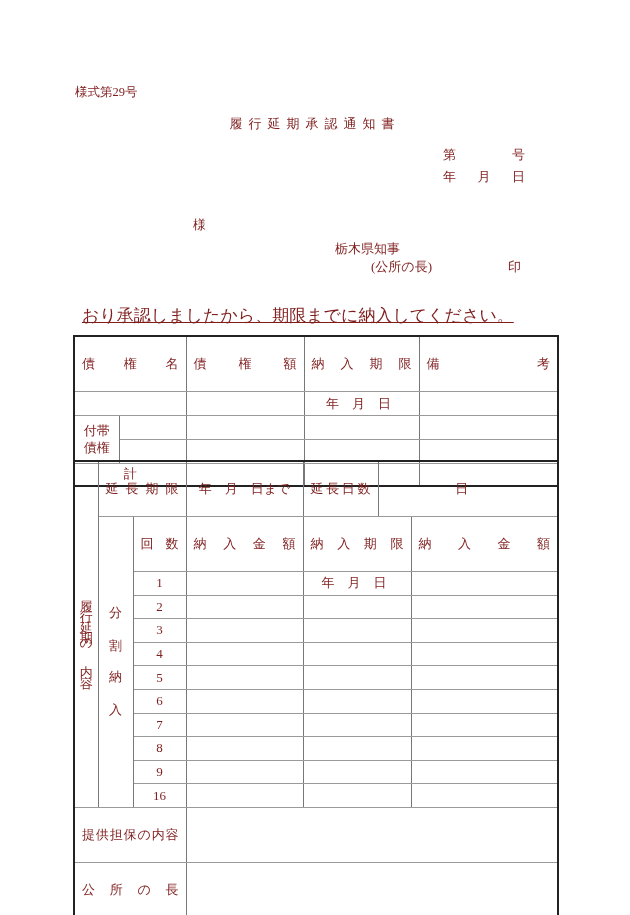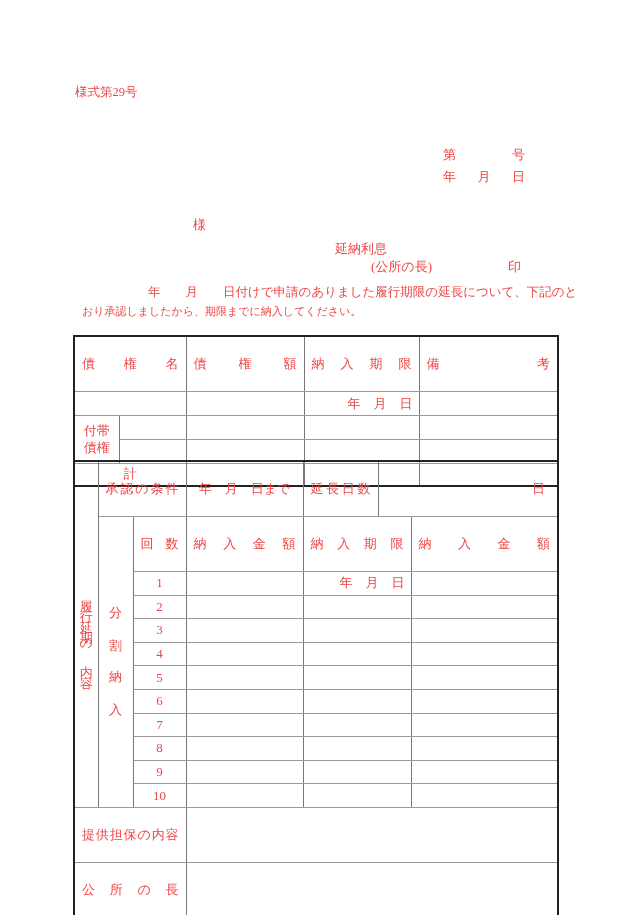--- a/index.html
+++ b/index.html
@@ -1,78 +1,78 @@
 <!DOCTYPE html>
 <html><head>
 <meta charset="utf-8">
 <style>
   * { margin:0; padding:0; box-sizing:border-box; }
   html,body { background:#ffffff; }
   .page {
     position:relative; width:630px; height:915px; background:#fff;
     font-family:"Liberation Serif","DejaVu Serif",serif;
-    color:#ef4444; font-size:13px; overflow:hidden;
+    color:#7f1d1d; font-size:13px; overflow:hidden;
   }
   .abs { position:absolute; white-space:nowrap; }
   .doc-title { left:0; top:115px; width:630px; text-align:center; letter-spacing:6px; font-size:13px; }
   .form-no { left:75px; top:84px; font-size:12.5px; }
   .docnum { left:443px; top:146px; width:82px; display:flex; justify-content:space-between; }
   .docdate { left:443px; top:168px; width:82px; display:flex; justify-content:space-between; }
   .recipient { left:193px; top:216px; }
   .sender-name { left:335px; top:240px; }
   .sender-alt { left:331px; top:258px;margin-left:40px; }
   .seal { left:508px; top:258px; }
   .body1 { left:148px; top:284px; font-size:12.5px; }
-  .body2 { left:82px;  top:304px; font-size:11px; }
+  .body2 { left:82px;  top:304px; font-size:17px;text-decoration:underline; }
 
   table { position:absolute; left:73px; border-collapse:collapse; table-layout:fixed; border:2px solid #222; }
   .t1 { top:335px; width:484px; }
   .t2 { top:460px; width:484px; }
   td { border:1px solid #787878; border-top-color:#9a9a9a; border-bottom-color:#9a9a9a;
        font-size:13px; vertical-align:middle; overflow:hidden; white-space:nowrap; padding:0; }
   .t1 tr { height:24px; }
   .t1 tr.hdr-row { height:28px; }
   .t1 tr.total-row { height:22px; }
   .t2 tr { height:23.6px; }
   .t2 tr.ext-row { height:26px; }
   .t2 tr.hdr-row { height:24px; }
   .t2 tr.foot-row { height:25px; }
 
   .jst { text-align:justify; text-align-last:justify; padding:18px 7px;font-family:Liberation Serif, serif; }
   .ctr { text-align:center; }
-  .rgt { text-align:right; padding-right:6px; }
+  .rgt { text-align:center; padding-right:6px; }
   .days { padding-right:12px; }
   .vmid { text-align:center; }
   .vlab { writing-mode:vertical-rl; letter-spacing:10px; display:inline-block; line-height:1; }
   .vlab2 { letter-spacing:32px; }
   .inc { text-align:center; line-height:1.25; }
 </style>
 </head>
 <body>
 
 <div class="page">
 
   <div class="abs form-no">様式第29号</div>
+  <div class="abs doc-title">履行延期承認通知書</div>
 
   <div class="abs docnum">
     <span>第</span>
     <span>号</span>
   </div>
   <div class="abs docdate">
     <span>年</span>
     <span>月</span>
     <span>日</span>
   </div>
 
   <div class="abs recipient">様</div>
-  <div class="abs sender-name">延納利息</div>
+  <div class="abs sender-name">栃木県知事</div>
   <div class="abs sender-alt">(公所の長)</div>
   <div class="abs seal">印</div>
 
-  <div class="abs body1">年　　月　　日付けで申請のありました履行期限の延長について、下記のと</div>
   <div class="abs body2">おり承認しましたから、期限までに納入してください。</div>
 
   <table class="t1">
     <colgroup>
         <col style="width:45px">
         <col style="width:67px">
         <col style="width:118px">
         <col style="width:115px">
         <col style="width:139px">
       </colgroup>
@@ -122,21 +122,21 @@
         <col style="width:117px">
         <col style="width:75px">
         <col style="width:33px">
         <col style="width:147px">
       </colgroup>
     <tbody>
         <tr class="ext-row">
       <td class="vmid" rowspan="12">
         <span class="vlab">履行延期の内容</span>
       </td>
-      <td class="jst" colspan="2">承認の条件</td>
+      <td class="jst" colspan="2">延長期限</td>
       <td class="ctr">年　月　日まで</td>
       <td class="jst">延長日数</td>
       <td class="rgt days" colspan="2">日</td>
     </tr>
     <tr class="hdr-row">
       <td class="vmid" rowspan="11">
         <span class="vlab vlab2">分割納入</span>
       </td>
       <td class="jst">回数</td>
       <td class="jst">納入金額</td>
@@ -191,21 +191,21 @@
       <td colspan="2"></td>
       <td></td>
     </tr>
     <tr>
       <td class="ctr">9</td>
       <td></td>
       <td colspan="2"></td>
       <td></td>
     </tr>
     <tr>
-      <td class="ctr">10</td>
+      <td class="ctr">16</td>
       <td></td>
       <td colspan="2"></td>
       <td></td>
     </tr>
     <tr class="foot-row">
       <td class="jst" colspan="3">提供担保の内容</td>
       <td colspan="4"></td>
     </tr>
     <tr class="foot-row">
       <td class="jst" colspan="3">公所の長</td>

